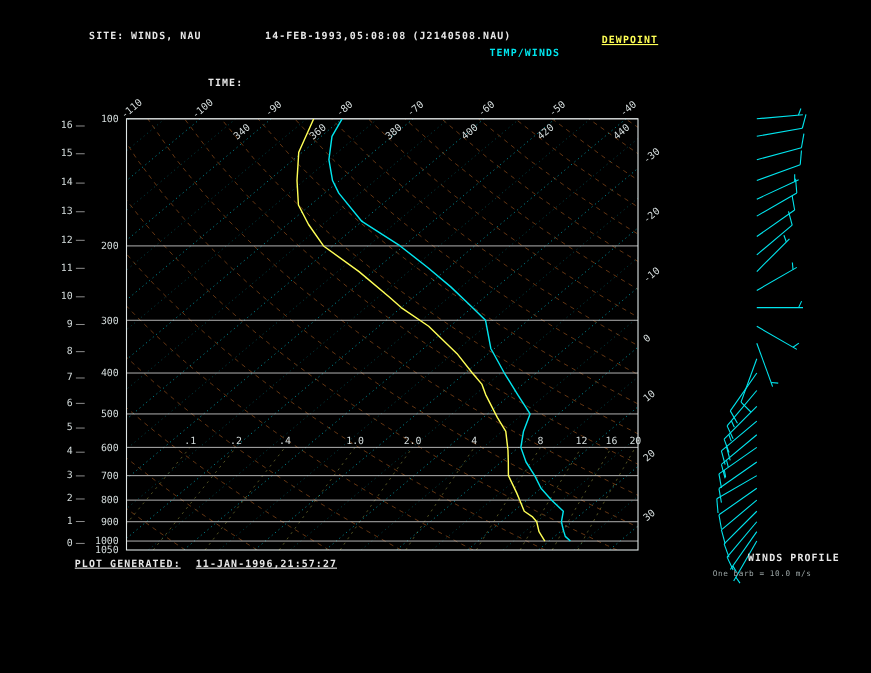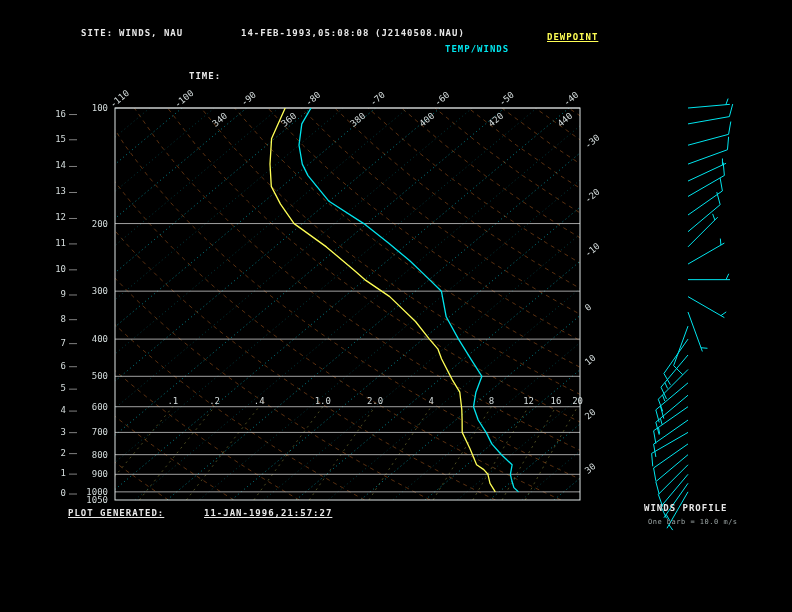--- a/index.html
+++ b/index.html
@@ -274,19 +274,19 @@
         <line x1="658.301515190165" y1="494.4709453240837" x2="662.7478733409441" y2="506.68670994382813" stroke="#00e5ee" stroke-width="1"></line>
         <line x1="688" y1="474.3013939148191" x2="661.0029203931654" y2="506.47526052581617" stroke="#00e5ee" stroke-width="1"></line>
         <line x1="661.0029203931654" y1="506.47526052581617" x2="666.4970328474529" y2="518.257014825989" stroke="#00e5ee" stroke-width="1"></line>
         <line x1="688" y1="483.31499166931593" x2="663.9097896732561" y2="517.7193775294536" stroke="#00e5ee" stroke-width="1"></line>
         <line x1="666.2040954186602" y1="514.4427693522977" x2="669.4541220409518" y2="520.0718082104772" stroke="#00e5ee" stroke-width="1"></line>
         <line x1="688" y1="491.8661454414175" x2="667" y2="528.2392124003638" stroke="#00e5ee" stroke-width="1"></line>
         <line x1="669" y1="524.7751107852262" x2="672.7282623524239" y2="530.0994709668817" stroke="#00e5ee" stroke-width="1"></line>
       </g>
     </svg>
 
-  <div class="abs winds-title" style="left:644px;top:503px;">WINDS PROFILE</div>
+  <div class="abs winds-title" style="left:680px;top:503px;">WINDS PROFILE</div>
   <div class="abs winds-legend" style="left:648px;top:518px;">One barb = 10.0 m/s</div>
 
   <div class="abs ftr-txt" style="left:68px;top:508px;">PLOT GENERATED:</div>
-  <div class="abs ftr-txt" style="left:178px;top:508px;margin-left:26px;">11-JAN-1996,21:57:27</div>
+  <div class="abs ftr-txt" style="left:178px;top:508px;">11-JAN-1996,21:57:27</div>
 
 </div>
 
 </body></html>

